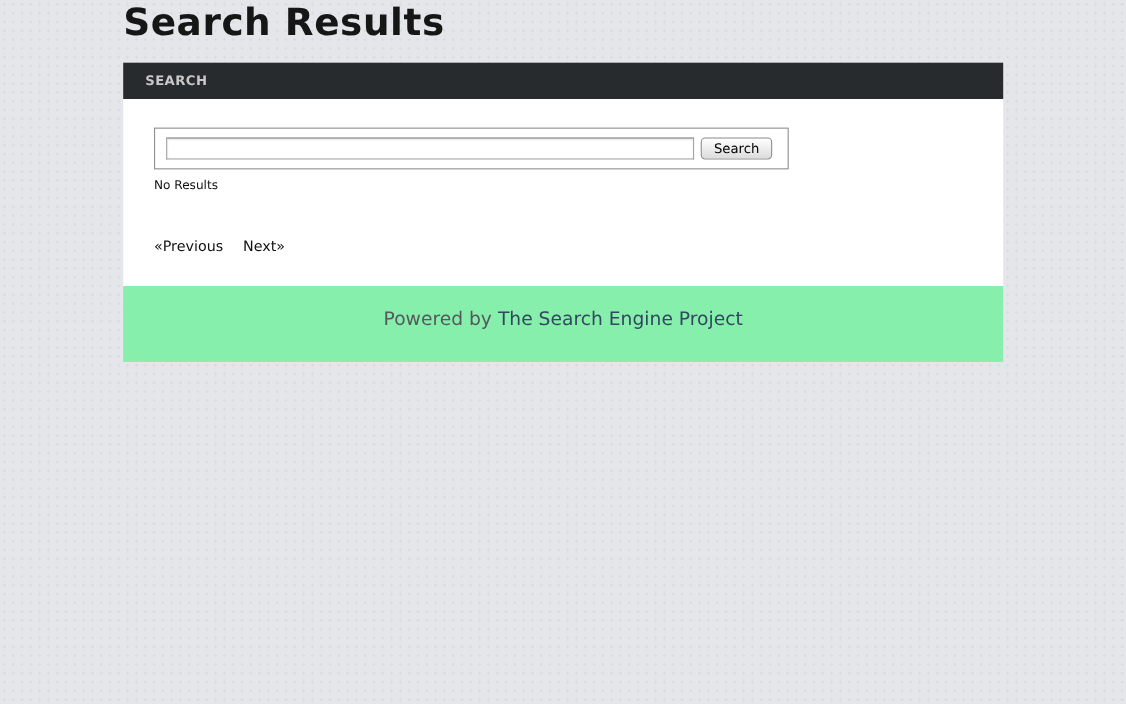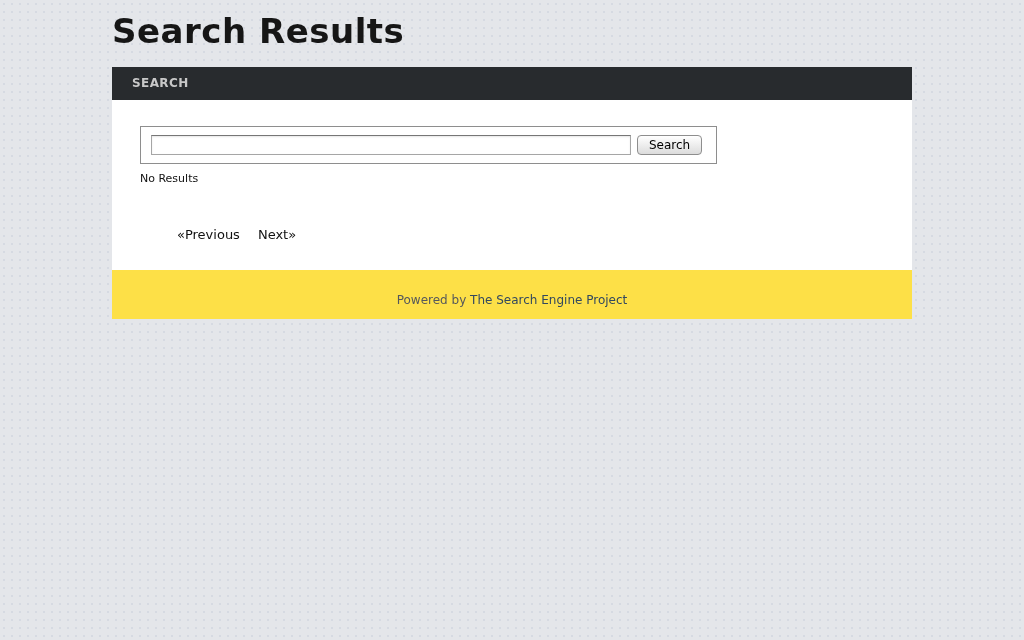--- a/index.html
+++ b/index.html
@@ -10,21 +10,20 @@
   }
   body {
     background-color: #e4e6ea;
     background-image: radial-gradient(#d6dae2 1px, rgba(0,0,0,0) 1.1px);
     background-size: 8px 8px;
     overflow: hidden;
   }
   .page {
     width: 800px;
     margin: 0 auto;
-    padding-top: 10px;
     border-radius: 22px;
   }
   .page-title {
     font-size: 34px;
     font-weight: bold;
     color: #161616;
     letter-spacing: 0.5px;
     line-height: 1.25;
   }
   .panel {
@@ -89,27 +88,27 @@
   }
   .pagination {
     margin-top: 42px;
     font-size: 13px;
   }
   .page-link {
     color: #111111;
     text-decoration: none;
     cursor: pointer;
   }
-  .page-link.prev { margin-right: 18px; margin-left: 37px; }
+  .page-link.prev { margin-right: 18px; }
   .panel-footer {
-    height: 49px;
-    background: #fde047;
+    height: 69px;
+    background: #86efac;
     text-align: center;
     line-height: 60px;
-    font-size: 12px;
+    font-size: 17px;
     color: #55585c;
   }
   .footer-link {
     color: #32485f;
     text-decoration: none;
     cursor: pointer;
   }
 </style>
 </head>
 <body>

